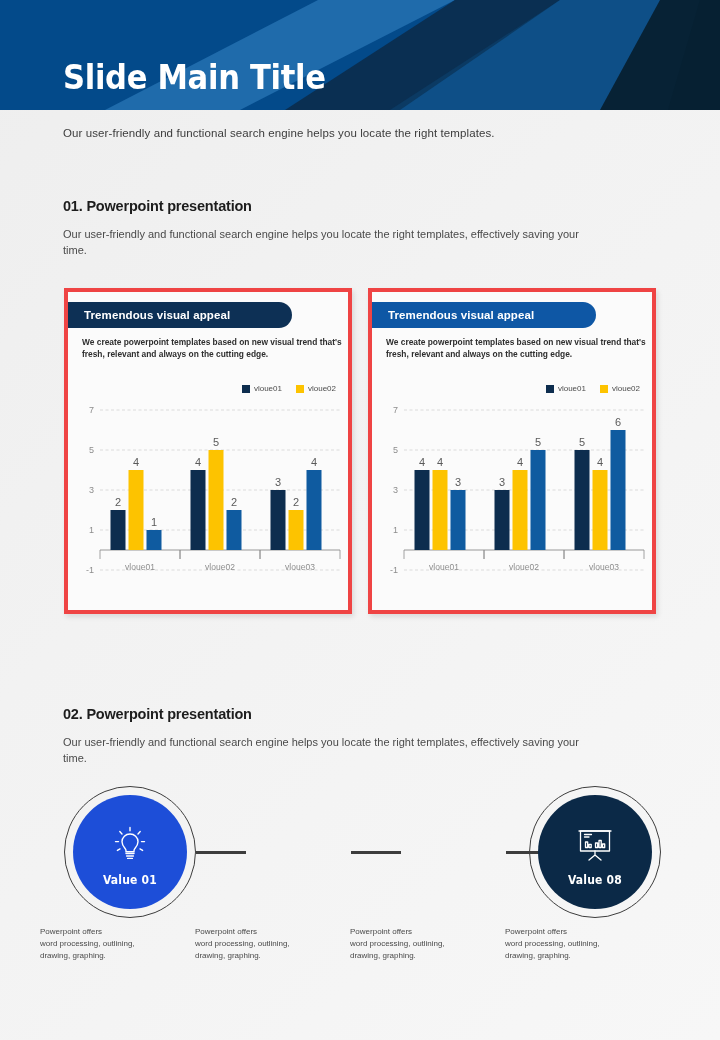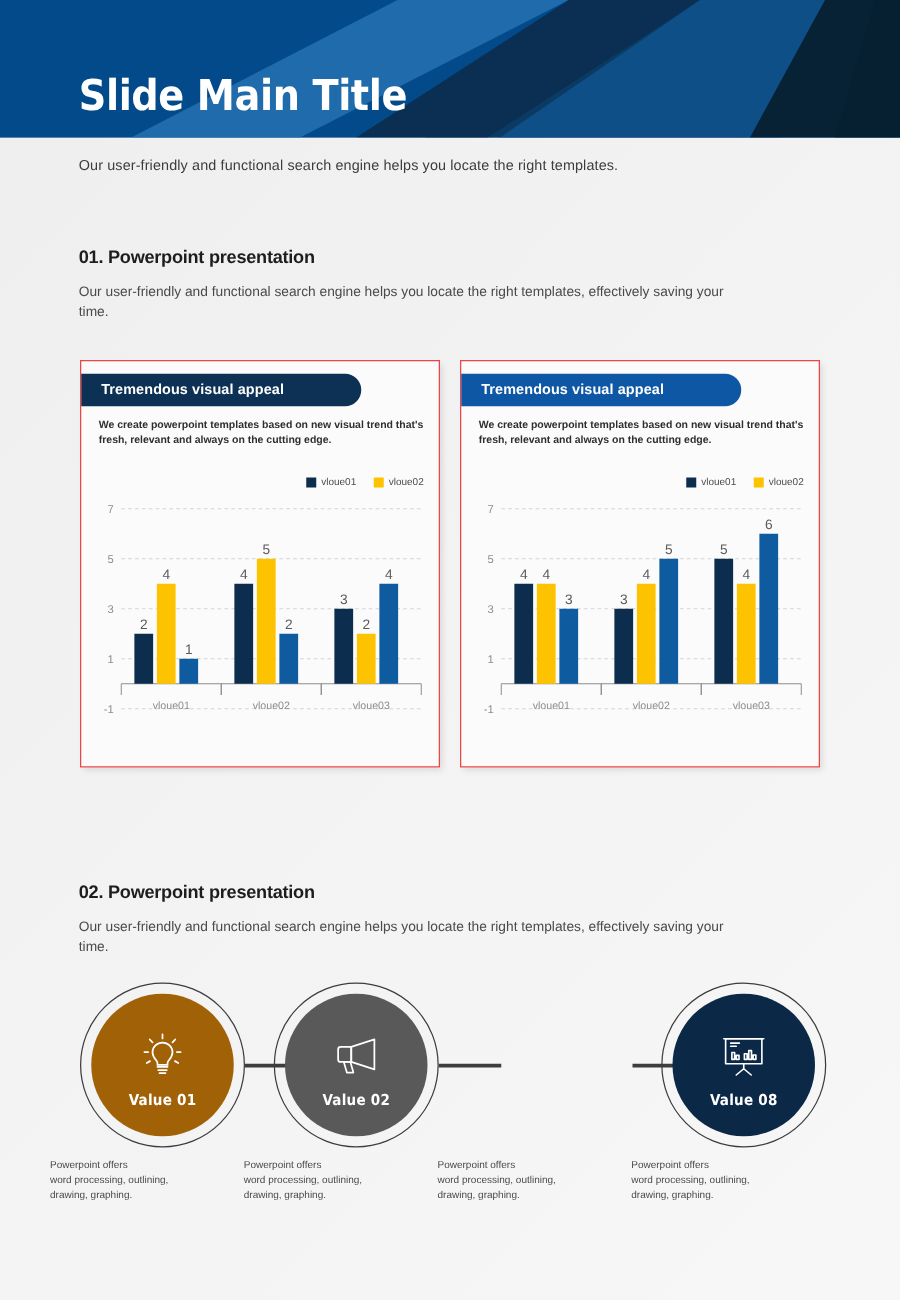--- a/index.html
+++ b/index.html
@@ -44,21 +44,21 @@
   }
   #sec1-head{top:198px;}
   #sec1-sub{top:226px;}
   #sec2-head{top:706px;}
   #sec2-sub{top:734px;}
 
   
   .card{
     position:absolute;top:288px;width:288px;height:326px;
     background:#fbfbfb;
-    border:1px solid #ef4444;
+    border:4px solid #ef4444;
     box-shadow:2px 3px 5px rgba(0,0,0,0.10);
     box-sizing:border-box;
   }
   #card1{left:64px;}
   #card2{left:368px;}
 
   .badge{
     position:absolute;left:0;top:10px;height:26px;
     width:224px;
     border-radius:0 13px 13px 0;
@@ -259,45 +259,32 @@
 <div class="section-head" id="sec2-head">02. Powerpoint presentation</div>
 <div class="section-sub" id="sec2-sub">Our user-friendly and functional search engine helps you locate the right templates, effectively saving your time.</div>
 
 <div class="circle-row">
   <div class="connector" style="left:196px;width:50px;"></div>
   <div class="connector" style="left:351px;width:50px;"></div>
   <div class="connector" style="left:506px;width:50px;"></div>
 
   <div class="node" style="left:64px;">
     <div class="ring"></div>
-    <div class="disc" style="background:#a16207;text-align:right;">
+    <div class="disc" style="background:#1d4ed8;text-align:right;">
       <span class="icon">
         <svg width="40" height="42" viewBox="0 0 40 42" fill="none" stroke="#fff" stroke-width="1.4" stroke-linecap="round">
           <path d="M20 12c-4.4 0-8 3.5-8 7.8 0 3 1.6 4.9 2.9 6.4.8.9 1.1 1.6 1.1 2.5v1.1h8v-1.1c0-.9.3-1.6 1.1-2.5 1.3-1.5 2.9-3.4 2.9-6.4C28 15.5 24.4 12 20 12z"></path>
           <path d="M16 31.5h8M16.6 34h6.8M17.6 36.4h4.8"></path>
           <path d="M20 5.5v3.2M9.8 9.6l2.2 2.3M30.2 9.6l-2.2 2.3M5.5 19.6h3M31.5 19.6h3M7.4 28.4l2.6-1.5M32.6 28.4l-2.6-1.5"></path>
         </svg>
       </span>
       <span class="nlabel">Value 01</span>
     </div>
   </div>
 
-  <div class="node" style="left:219px;">
-    <div class="ring"></div>
-    <div class="disc" style="background:#595959;">
-      <span class="icon">
-        <svg width="42" height="42" viewBox="0 0 42 42" fill="none" stroke="#fff" stroke-width="1.4" stroke-linejoin="round" stroke-linecap="round">
-          <path d="M35.5 9.5v24L17 27.5v-12z"></path>
-          <path d="M17 15.5H8.5a2 2 0 0 0-2 2v8a2 2 0 0 0 2 2H17z"></path>
-          <path d="M11 27.5l2.5 8.5h5.2l-2.4-8.5z"></path>
-        </svg>
-      </span>
-      <span class="nlabel">Value 02</span>
-    </div>
-  </div>
 
 
   <div class="node" style="left:529px;">
     <div class="ring"></div>
     <div class="disc" style="background:#0b2947;">
       <span class="icon">
         <svg width="42" height="42" viewBox="0 0 42 42" fill="none" stroke="#fff" stroke-width="1.3" stroke-linejoin="round" stroke-linecap="round">
           <rect x="6.5" y="9" width="29" height="20"></rect>
           <path d="M5 9h32"></path>
           <path d="M21 29v4M21 33l-6 5M21 33l6 5"></path>

